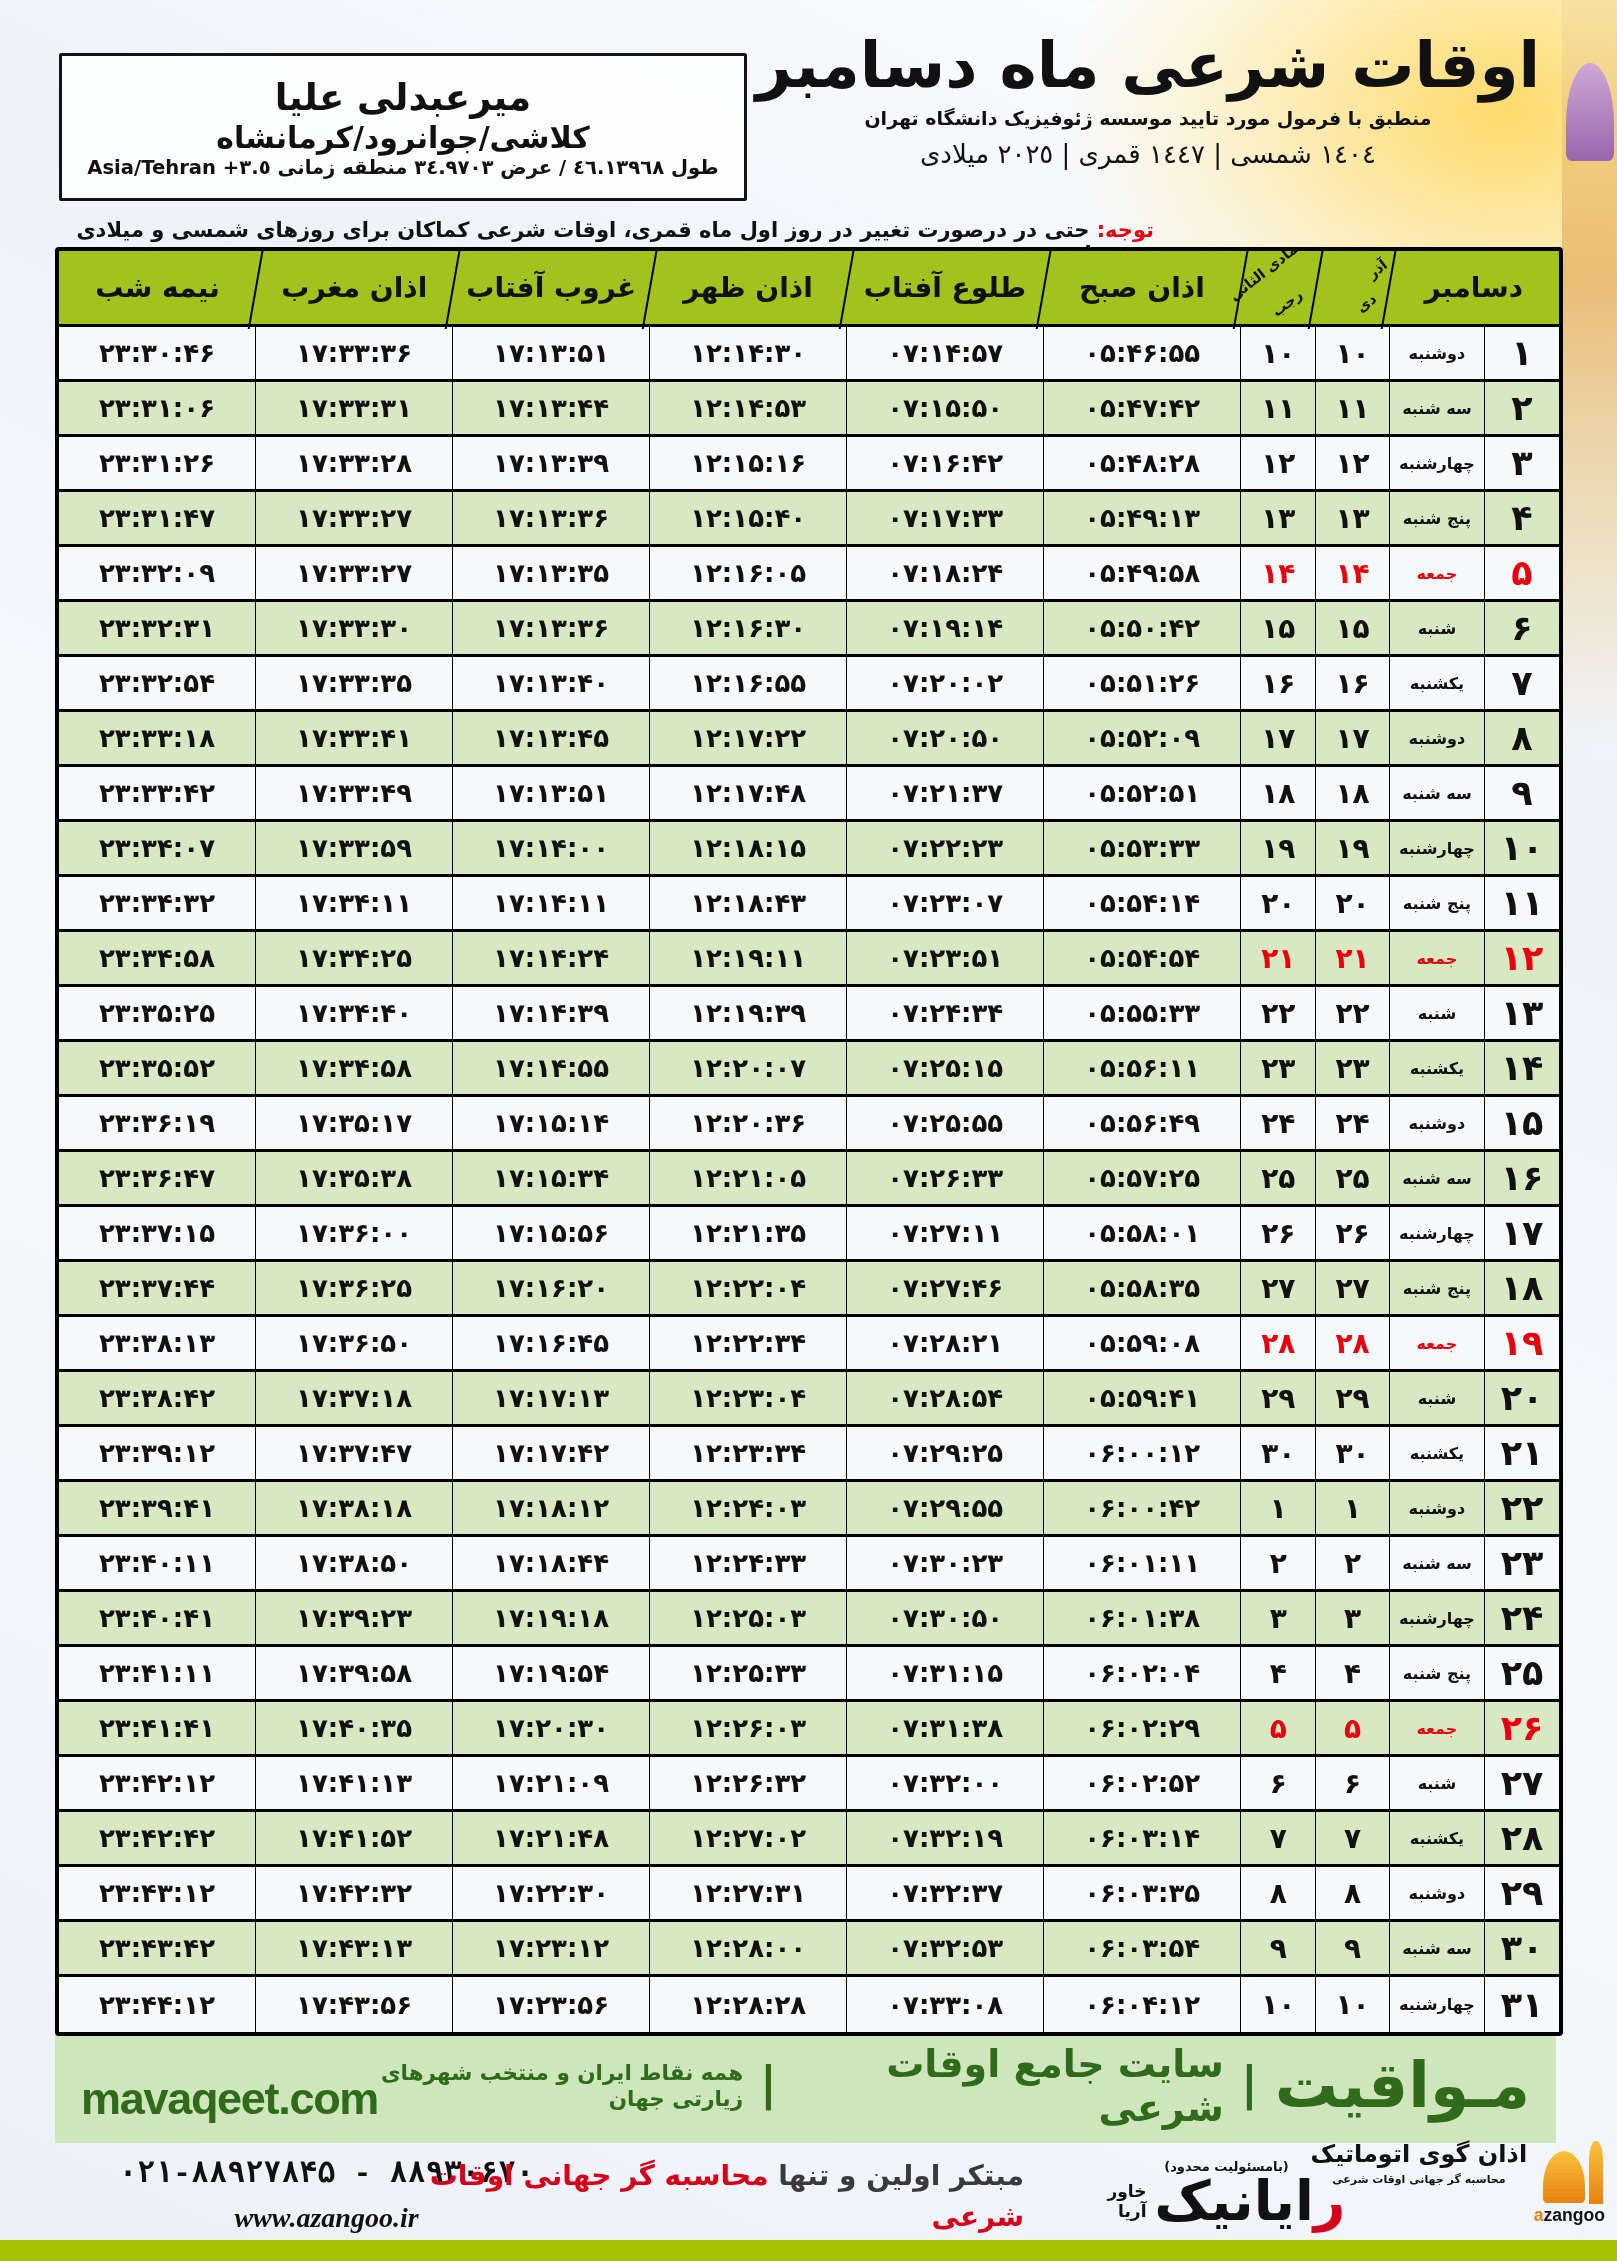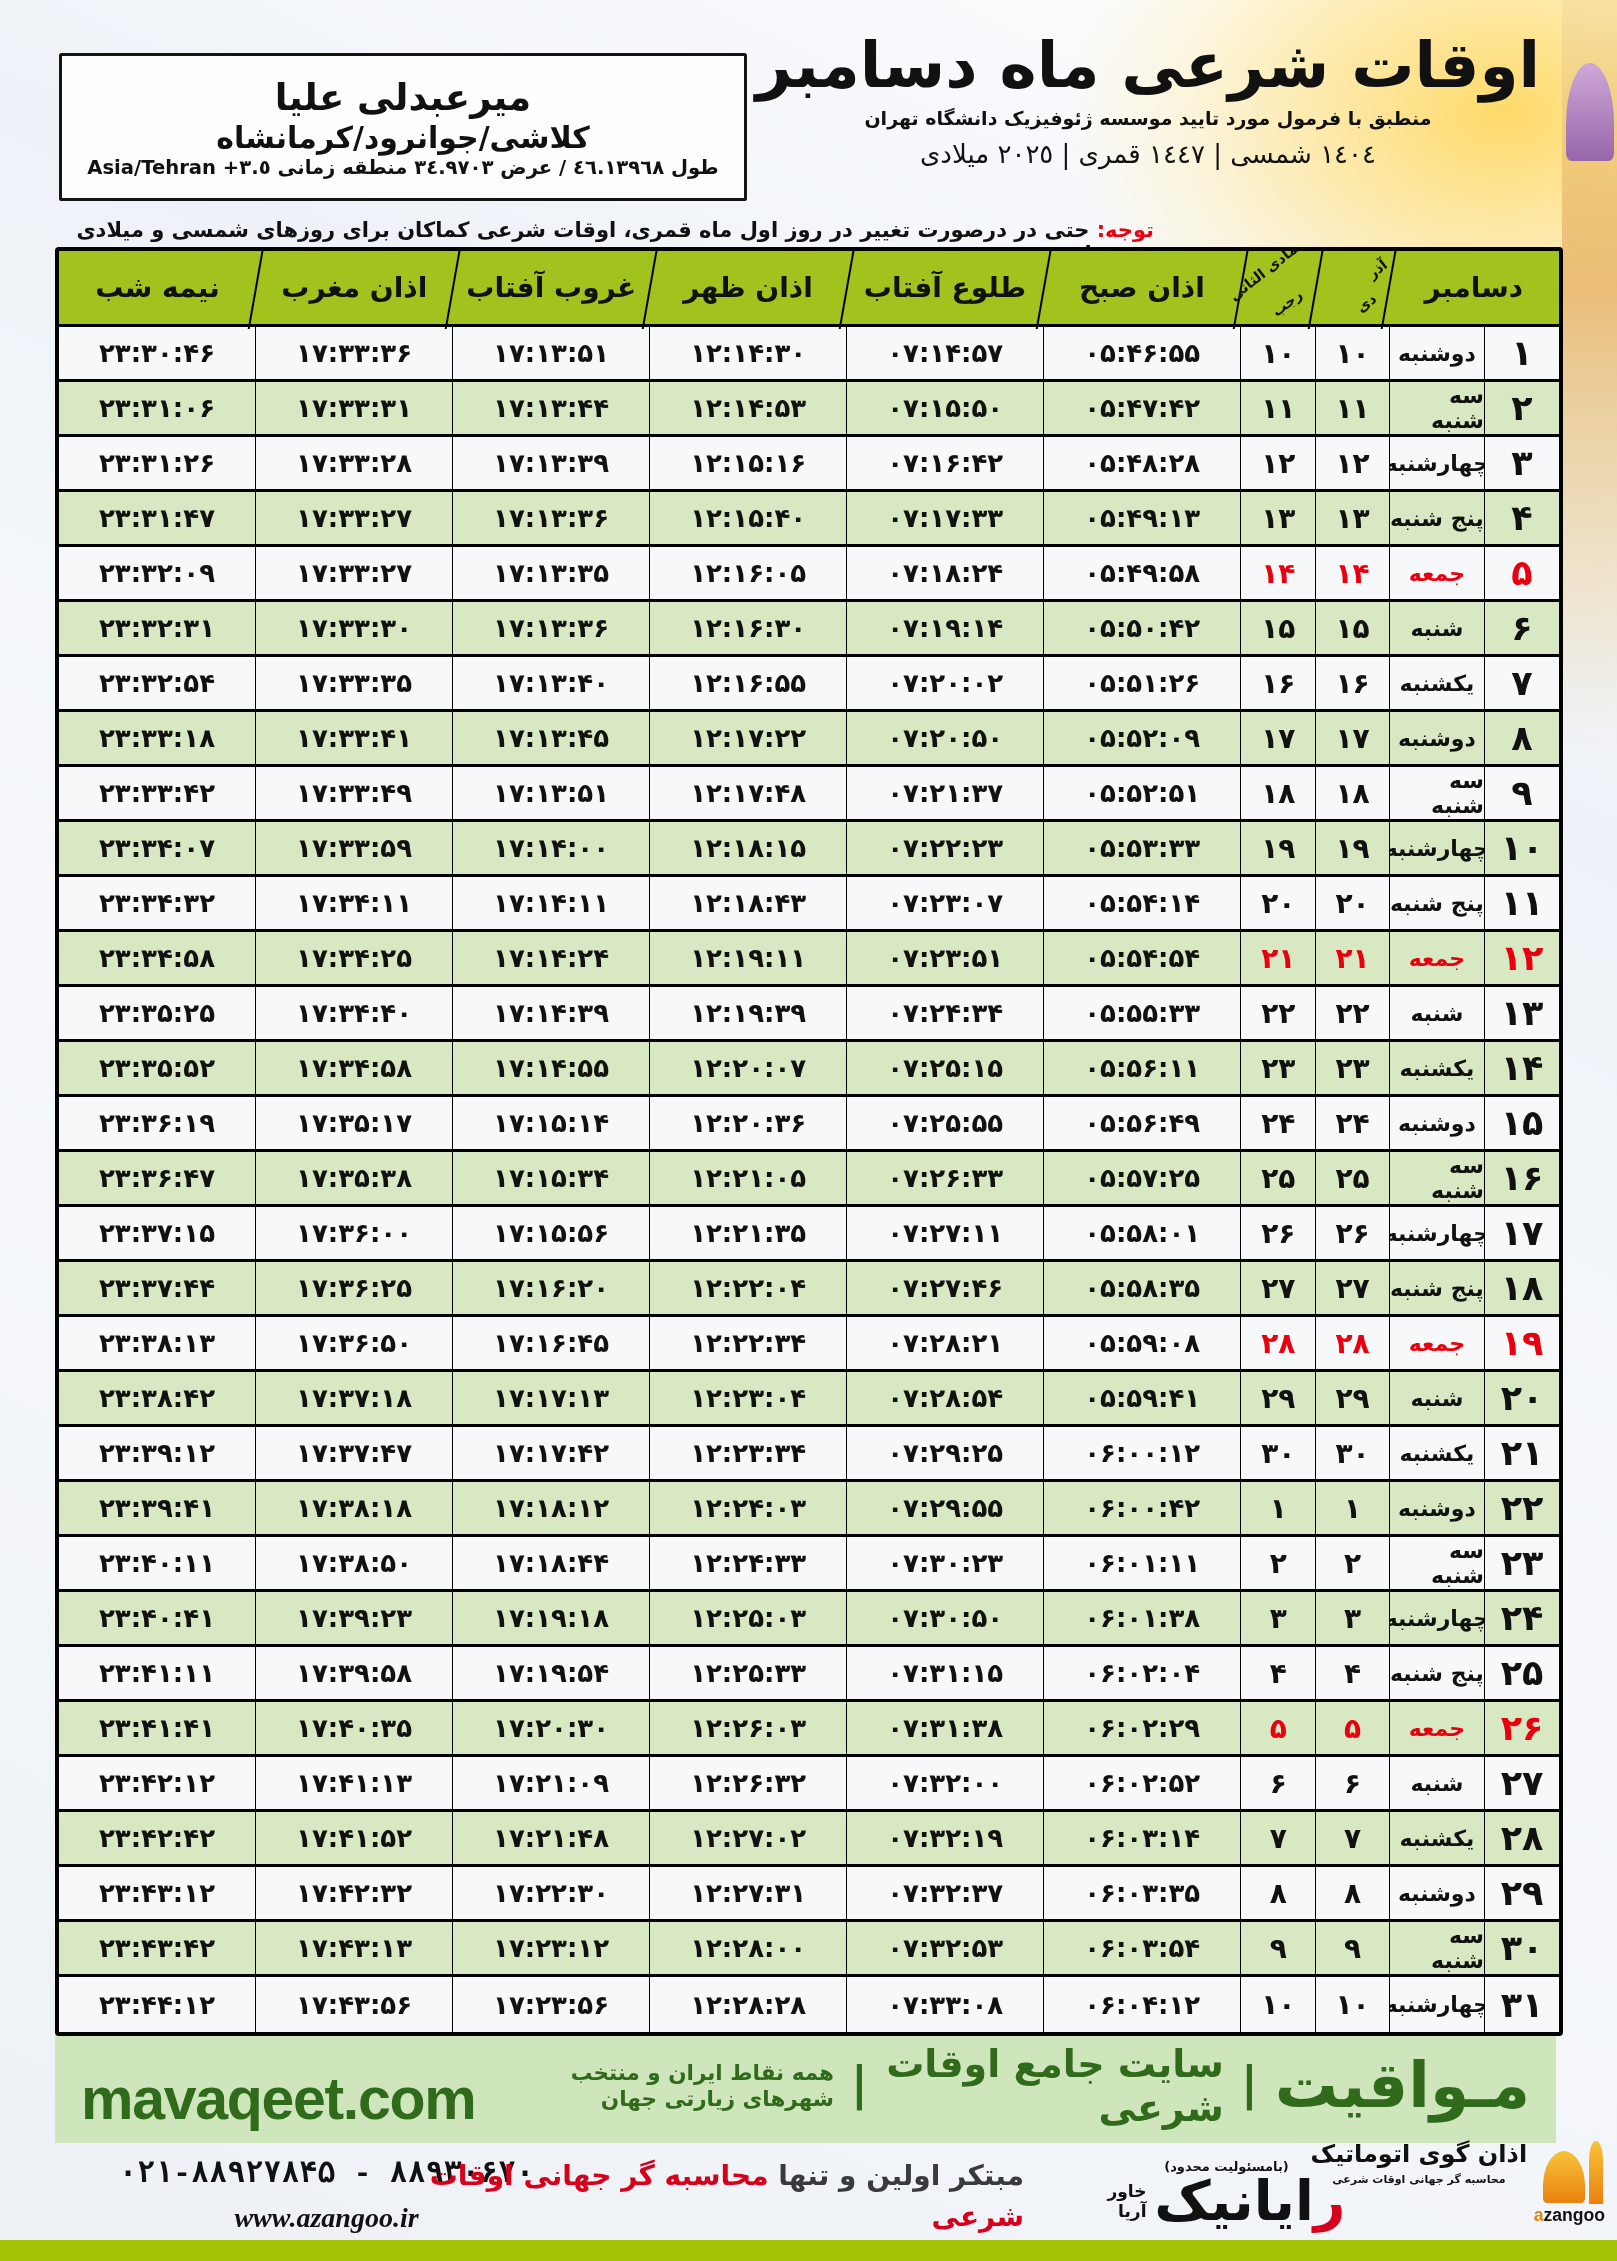--- a/index.html
+++ b/index.html
@@ -49,36 +49,36 @@
   .rot-top{top:10.4px; right:1.3px;}
   .rot-bot{bottom:13px; right:11.7px;}
   .tbody .trow{display:flex; direction:rtl; height:55px; border-bottom:3.3px solid #000; box-sizing:border-box;}
   .tbody .trow:last-child{border-bottom:none;}
   .trow.base{background:#f6f8fa;}
   .trow.alt{background:#d8e8c2;}
   .tc{display:flex; align-items:center; justify-content:center; box-sizing:border-box;
       border-left:1.3px solid #000; font-weight:bold; overflow:hidden;}
   .trow .tc:last-child{border-left:none;}
   .c-day{width:5%; font-size:35px;}
-  .c-week{width:6.35%; font-size:22px;}
+  .c-week{width:6.35%; font-size:16px;}
   .c-pday{width:4.9%; font-size:28px;}
   .c-hday{width:5%; font-size:28px;}
   .c-time{flex:1; font-size:26px; letter-spacing:0.7px;}
   .fri .c-day,.fri .c-week,.fri .c-pday,.fri .c-hday{color:#e8000f;}
 
   
   .mv-band{position:absolute; left:55px; top:2028px; width:1501px; height:115px; z-index:2;
     background:#cfe5bb; display:flex; direction:rtl; align-items:center; justify-content:space-between;
     padding:0 26px; box-sizing:border-box; color:#2f6b1a;}
   .mv-right{display:flex; align-items:center; gap:17px;}
   .mv-brand{font-size:63px; font-weight:bold;}
   .mv-sep{font-size:46px; font-weight:bold; transform:translateY(-2.6px);}
   .mv-tag1{font-size:38px; font-weight:bold;}
   .mv-tag2{font-size:21.5px; font-weight:bold; max-width:365px; line-height:1.2;}
-  .mv-domain{font-family:"Liberation Sans", sans-serif; font-size:59px; font-weight:bold; letter-spacing:-1.3px;margin-top:26px;}
+  .mv-domain{font-family:"Liberation Sans", sans-serif; font-size:45px; font-weight:bold; letter-spacing:-1.3px;margin-top:26px;}
 
   
   .bt-phone{position:absolute; left:111px; top:2154px; width:431px; text-align:center; z-index:2;}
   .bt-phone .phone{font-size:30px; font-weight:bold; letter-spacing:1.3px;font-family:Liberation Mono, monospace;}
   .bt-phone .site{font-family:"Liberation Serif", serif; font-size:28px; font-weight:bold; margin-top:11px;font-style:italic;}
   .bt-promo{position:absolute; left:404px; top:2156px; width:620px; z-index:2; direction:rtl; text-align:right;
     font-size:28px; font-weight:bold; line-height:1.45; color:#3a3a3c;}
   .bt-promo .rd{color:#d6001c;}
   .bt-rayanik{position:absolute; left:1083px; top:2159px; width:287px; z-index:2; direction:rtl; text-align:center;}
   .ray-note{font-size:13px; font-weight:bold;}

